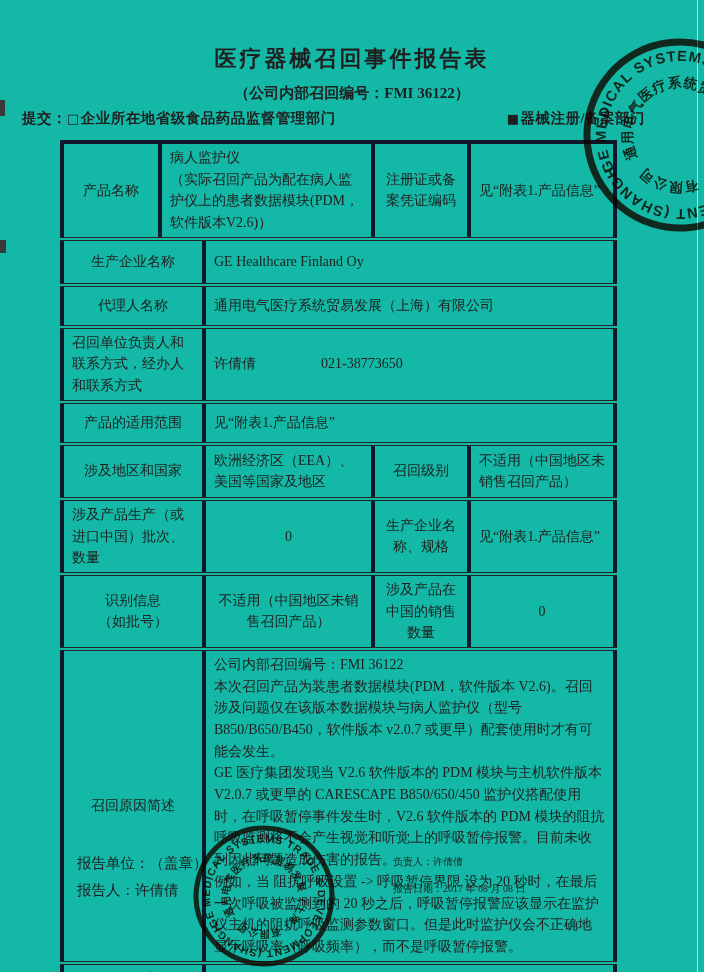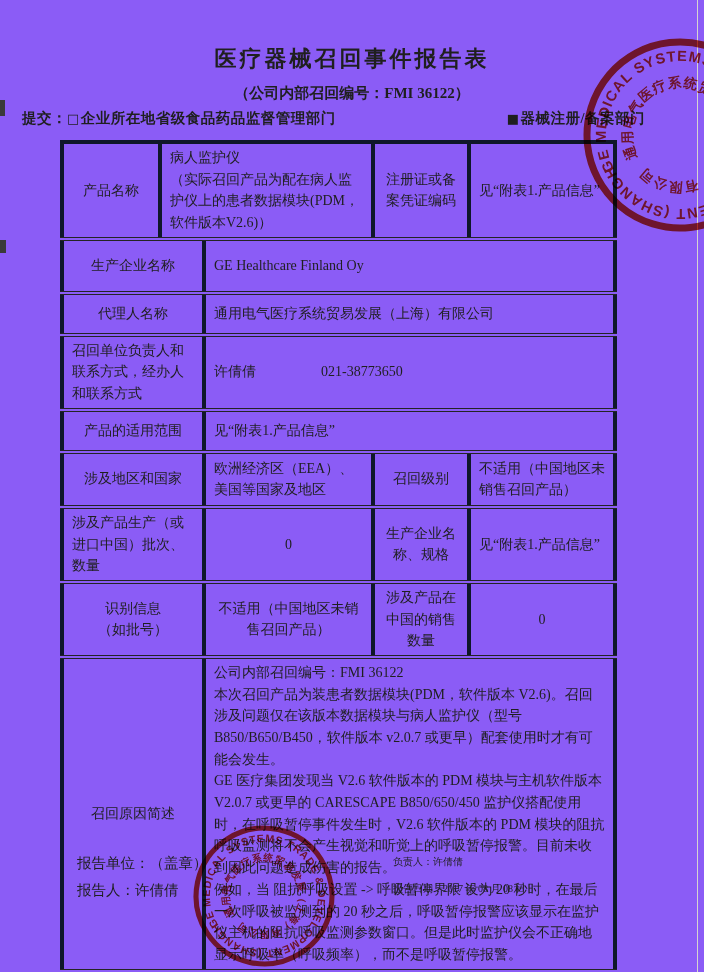--- a/index.html
+++ b/index.html
@@ -1,19 +1,19 @@
 <!DOCTYPE html>
 <html><head>
 <meta charset="utf-8">
 <style>
   * { margin:0; padding:0; box-sizing:border-box; }
   html,body { background:#ffffff; }
   .page {
     position:relative; width:704px; height:972px;
-    background:#8b5cf6; overflow:hidden;
+    background:#14b8a6; overflow:hidden;
     font-family:"Liberation Serif","DejaVu Serif",serif;
     color:#1f1f1f;
   }
   .scan-edge-right { position:absolute; top:0; bottom:0; right:6px; width:1px; background:#d6d4d0; }
   .scan-speck { position:absolute; left:0; background:#3a3a3a; }
   .speck1 { top:100px; width:5px; height:16px; }
   .speck2 { top:240px; width:6px; height:13px; }
 
   .title {
     position:absolute; top:44px; left:0; width:100%;
@@ -88,21 +88,21 @@
         <col style="width:146px">
       </colgroup>
     <tbody>
         <tr style="height:87px">
       <td class="lab">产品名称</td>
       <td class="val pre" colspan="2">病人监护仪
 （实际召回产品为配在病人监护仪上的患者数据模块(PDM，软件版本V2.6)）</td>
       <td class="lab">注册证或备案凭证编码</td>
       <td class="val">见“附表1.产品信息”</td>
     </tr>
-    <tr style="height:54px">
+    <tr style="height:46px">
       <td class="lab" colspan="2">生产企业名称</td>
       <td class="val" colspan="3">GE Healthcare Finland Oy</td>
     </tr>
     <tr style="height:42px">
       <td class="lab" colspan="2">代理人名称</td>
       <td class="val" colspan="3">通用电气医疗系统贸易发展（上海）有限公司</td>
     </tr>
     <tr style="height:49px">
       <td class="lab-left" colspan="2">召回单位负责人和联系方式，经办人和联系方式</td>
       <td class="val" colspan="3">

